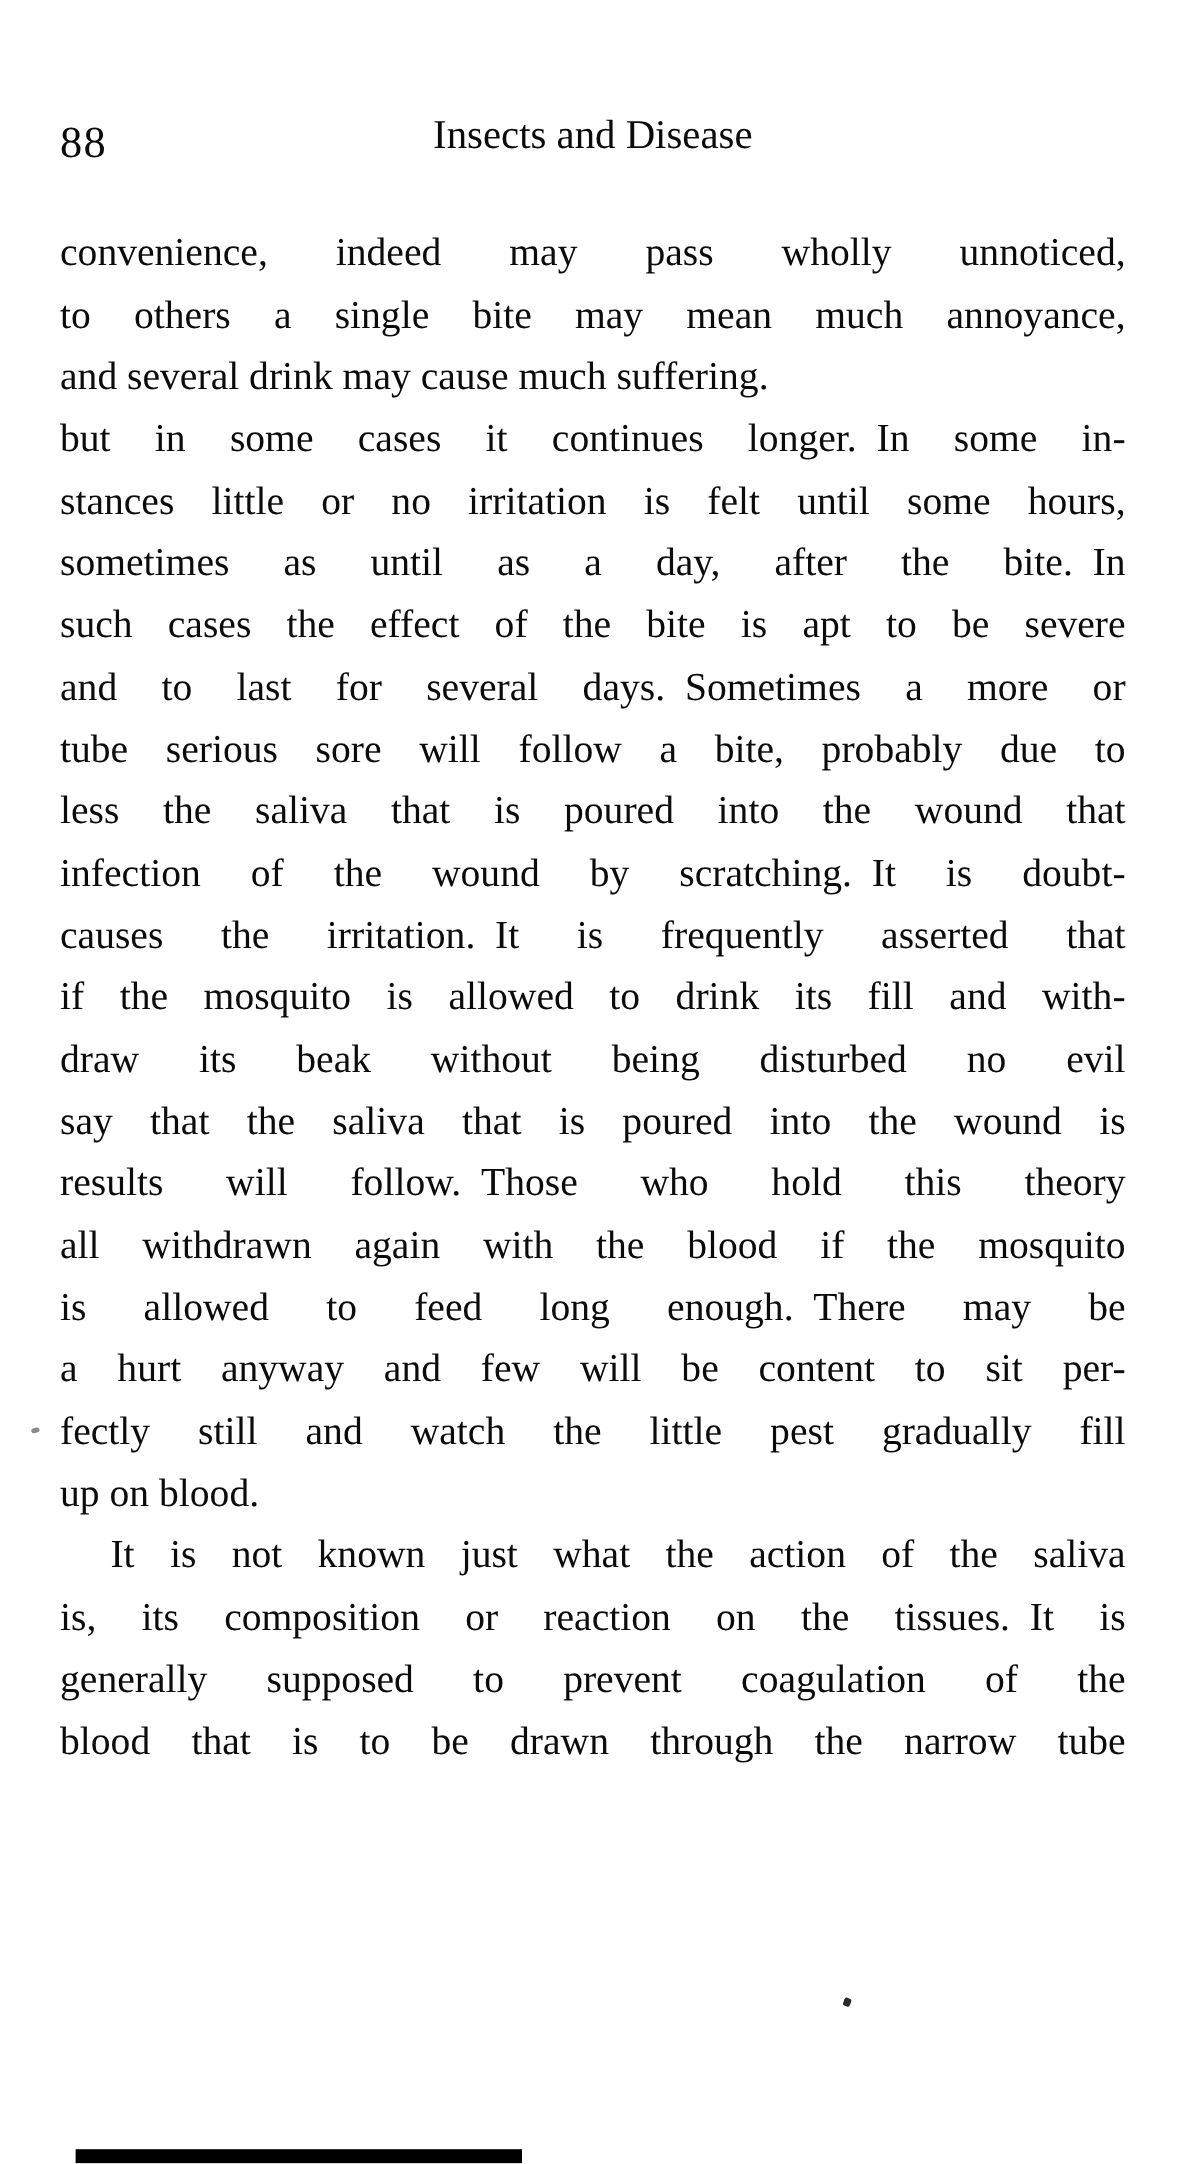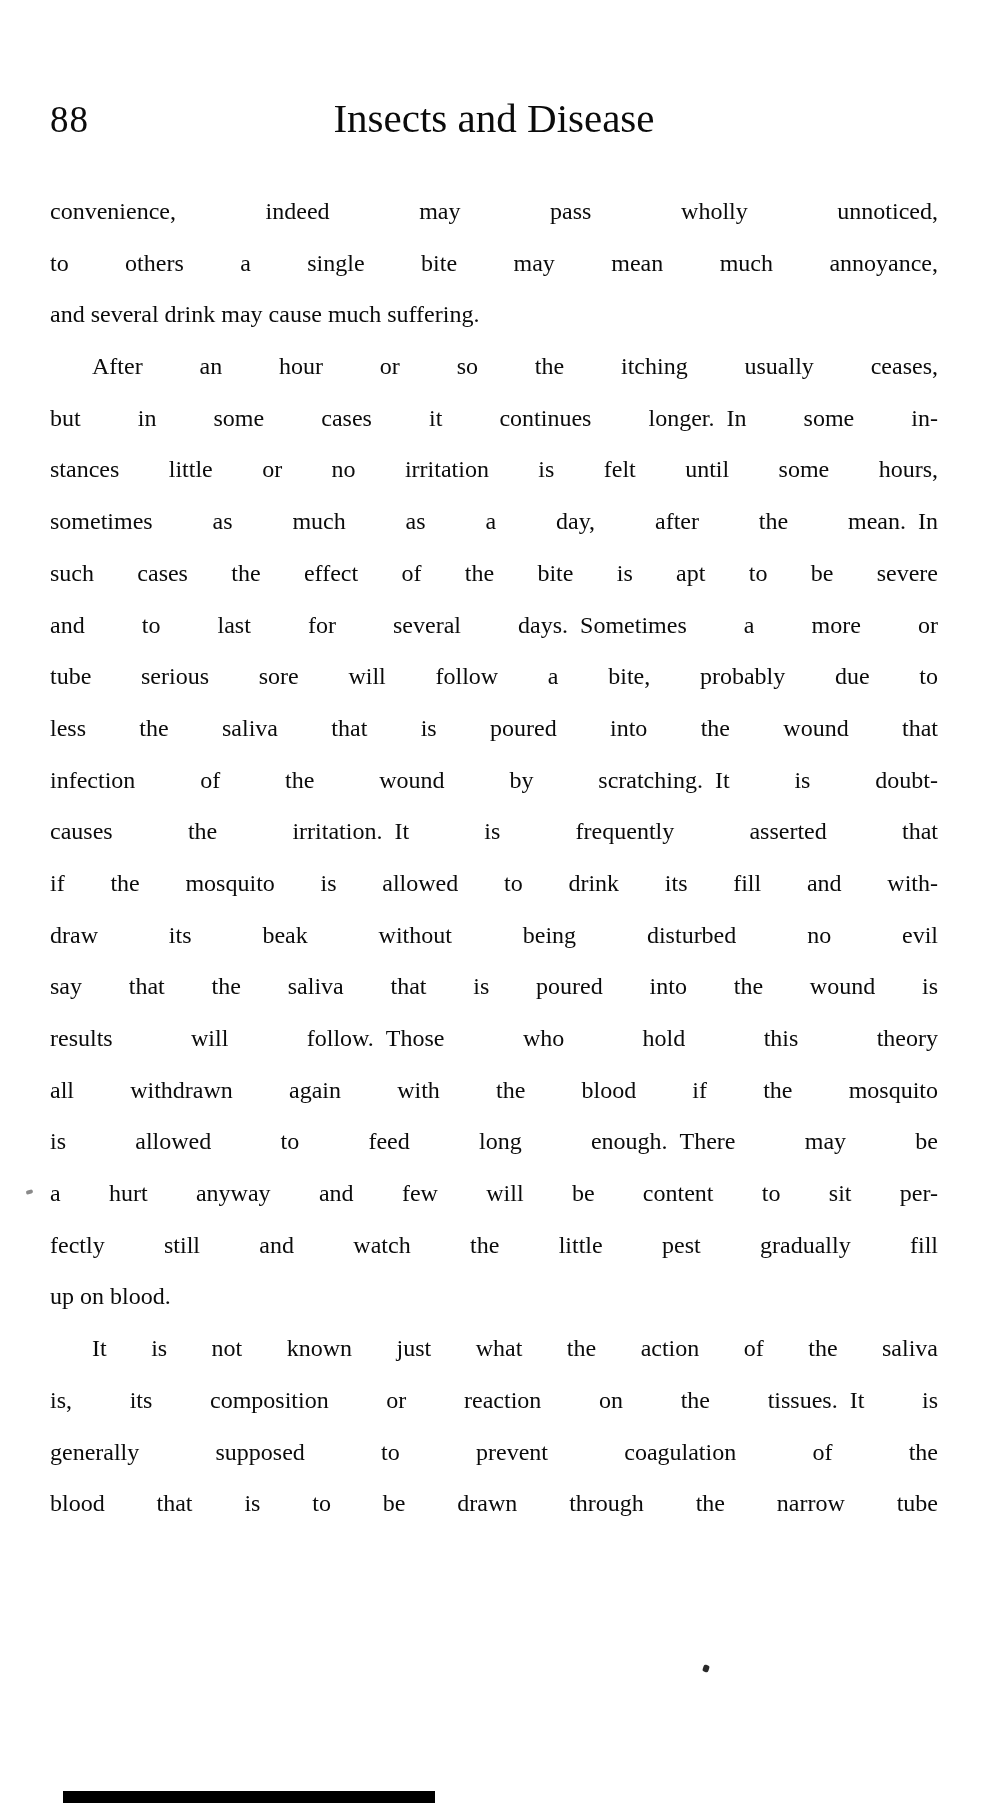--- a/index.html
+++ b/index.html
@@ -28,29 +28,29 @@
     left: 0;
     top: 4px;
     font-size: 37px;
     letter-spacing: 1px;
   }
   .running-title {
     position: absolute;
     left: 50%;
     top: 0;
     transform: translateX(-50%);
-    font-size: 41px;
+    font-size: 34px;
     white-space: nowrap;
   }
   .text-block {
     position: absolute;
     top: 186px;
     left: 50px;
     width: 888px;
-    font-size: 24px;
+    font-size: 33px;
   }
   .line {
     height: 51.7px;
     line-height: 51.7px;
     text-align: justify;
     text-align-last: justify;
     overflow: visible;
     white-space: normal;
   }
   .line.indent {
@@ -95,24 +95,23 @@
 
   <header class="page-header">
     <span class="page-number">88</span>
     <span class="running-title">Insects and Disease</span>
   </header>
 
   <main class="text-block" id="body-text">
       <div class="line">convenience, indeed may pass wholly unnoticed,</div>
       <div class="line">to others a single bite may mean much annoyance,</div>
       <div class="line ragged">and several drink may cause much suffering.</div>
-      <div class="line indent">After an hour or so the itching usually ceases,</div>
       <div class="line">but in some cases it continues longer. In some in-</div>
       <div class="line">stances little or no irritation is felt until some hours,</div>
-      <div class="line">sometimes as much as a day, after the mean. In</div>
+      <div class="line">sometimes as until as a day, after the bite. In</div>
       <div class="line">such cases the effect of the bite is apt to be severe</div>
       <div class="line">and to last for several days. Sometimes a more or</div>
       <div class="line">tube serious sore will follow a bite, probably due to</div>
       <div class="line">less the saliva that is poured into the wound that</div>
       <div class="line">infection of the wound by scratching. It is doubt-</div>
       <div class="line">causes the irritation. It is frequently asserted that</div>
       <div class="line">if the mosquito is allowed to drink its fill and with-</div>
       <div class="line">draw its beak without being disturbed no evil</div>
       <div class="line">say that the saliva that is poured into the wound is</div>
       <div class="line">results will follow. Those who hold this theory</div>

